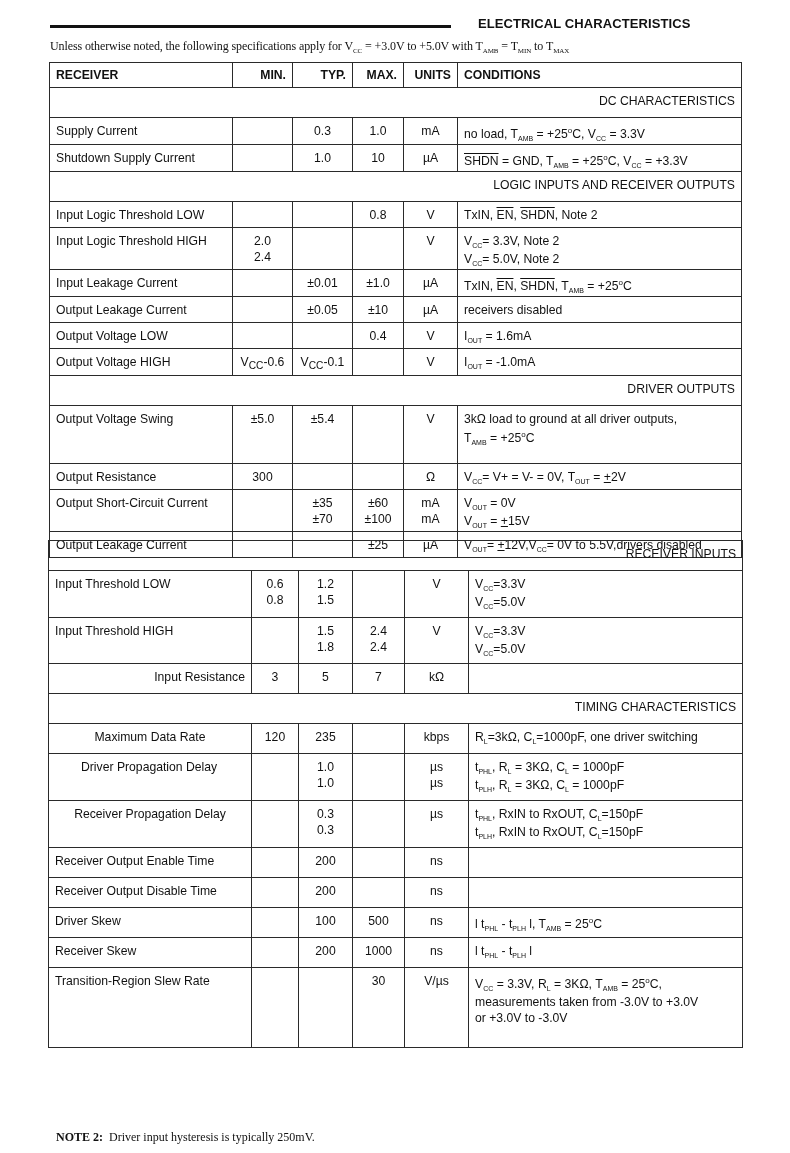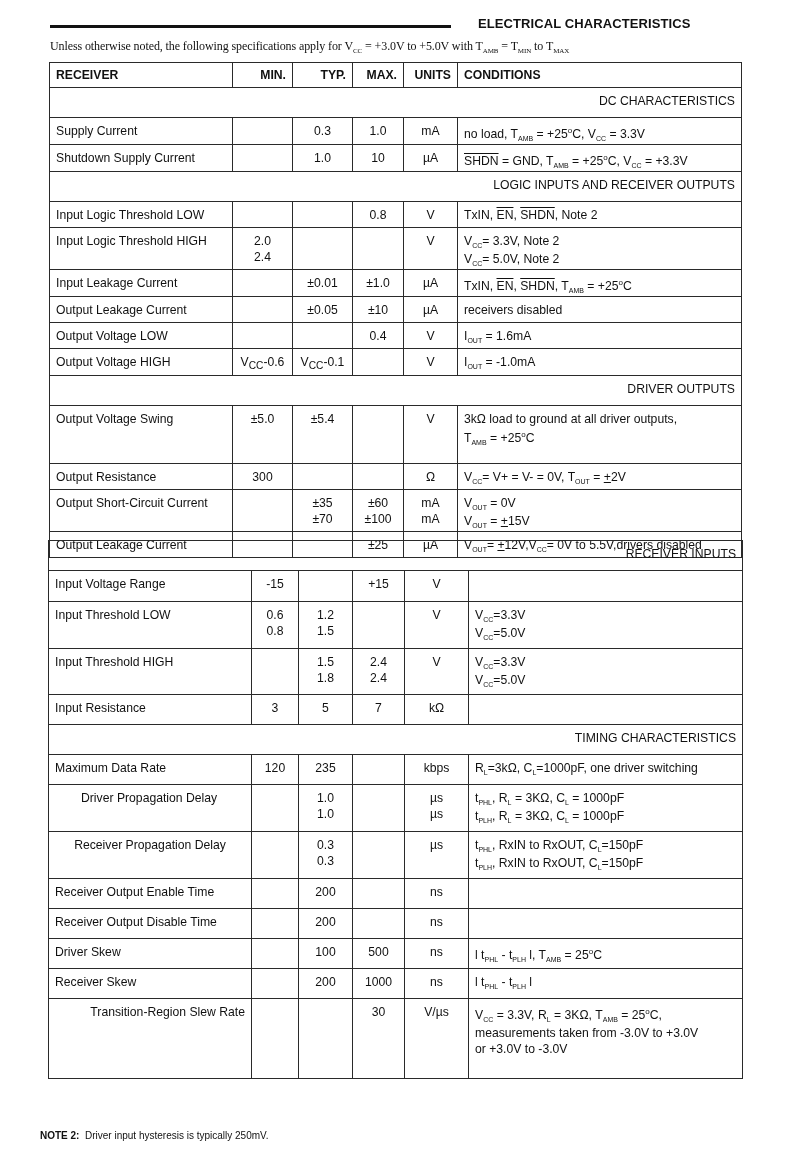--- a/index.html
+++ b/index.html
@@ -15,21 +15,21 @@
   th.left { text-align: left; }
   th.center { text-align: right; }
   td.num { text-align: center; }
   td.param { text-align: left; padding-top: 5px; }
   td.num, td.cond { padding-top: 5px; }
   td.section { padding-top: 5px; text-align: right; }
   .cond { white-space: nowrap; }
   .line { display: block; }
   #tbl-top { left: 49px; top: 62px; width: 692px; }
   #tbl-bot { left: 48px; top: 532px; width: 694px; margin-top: 8px; }
-  .note { position: absolute; left: 40px; top: 1130px; font-family: Liberation Sans, sans-serif; font-size: 10px; white-space: nowrap; }
+  .note { position: absolute; left: 56px; top: 1130px; font-family: Liberation Serif, serif; font-size: 12px; white-space: nowrap; }
   .note b { font-weight: bold; }
 </style>
 </head>
 <body>
 
 <div class="rule"></div>
 <div class="title">ELECTRICAL CHARACTERISTICS</div>
 <div class="subtitle">Unless otherwise noted, the following specifications apply for V<sub>CC</sub> = +3.0V to +5.0V with T<sub>AMB</sub> = T<sub>MIN</sub> to T<sub>MAX</sub></div>
 
 <table id="tbl-top">
@@ -260,34 +260,20 @@
       <col style="width:54px">
       <col style="width:52px">
       <col style="width:64px">
       <col style="width:274px">
   </colgroup>
   <tbody id="tbody-bot">
       <tr>
         <td colspan="6" class="section" style="height: 24px;">RECEIVER INPUTS</td>
       </tr>
       <tr>
-        <td class="param" style="height: 25px;">Input Voltage Range</td>
-        <td class="num">
-          <span class="line">-15</span>
-        </td>
-        <td class="num"></td>
-        <td class="num">
-          <span class="line">+15</span>
-        </td>
-        <td class="num">
-          <span class="line">V</span>
-        </td>
-        <td class="cond"></td>
-      </tr>
-      <tr>
         <td class="param" style="height: 41px;">Input Threshold LOW</td>
         <td class="num">
           <span class="line">0.6</span>
           <span class="line">0.8</span>
         </td>
         <td class="num">
           <span class="line">1.2</span>
           <span class="line">1.5</span>
         </td>
         <td class="num"></td>
@@ -312,40 +298,40 @@
         </td>
         <td class="num">
           <span class="line">V</span>
         </td>
         <td class="cond">
           <span class="line">V<sub>CC</sub>=3.3V</span>
           <span class="line">V<sub>CC</sub>=5.0V</span>
         </td>
       </tr>
       <tr>
-        <td class="param" style="height: 24px;">Input Resistance</td>
+        <td class="param" style="height: 24px; text-align: right;">Input Resistance</td>
         <td class="num">
           <span class="line">3</span>
         </td>
         <td class="num">
           <span class="line">5</span>
         </td>
         <td class="num">
           <span class="line">7</span>
         </td>
         <td class="num">
           <span class="line">kΩ</span>
         </td>
         <td class="cond"></td>
       </tr>
       <tr>
         <td colspan="6" class="section" style="height: 24px;">TIMING CHARACTERISTICS</td>
       </tr>
       <tr>
-        <td class="param" style="height: 24px;">Maximum Data Rate</td>
+        <td class="param" style="height: 24px; text-align: center;">Maximum Data Rate</td>
         <td class="num">
           <span class="line">120</span>
         </td>
         <td class="num">
           <span class="line">235</span>
         </td>
         <td class="num"></td>
         <td class="num">
           <span class="line">kbps</span>
         </td>
@@ -436,21 +422,21 @@
           <span class="line">1000</span>
         </td>
         <td class="num">
           <span class="line">ns</span>
         </td>
         <td class="cond">
           <span class="line">l t<sub>PHL</sub> - t<sub>PLH</sub> l</span>
         </td>
       </tr>
       <tr>
-        <td class="param" style="height: 74px; text-align: right;">Transition-Region Slew Rate</td>
+        <td class="param" style="height: 74px;">Transition-Region Slew Rate</td>
         <td class="num"></td>
         <td class="num"></td>
         <td class="num">
           <span class="line">30</span>
         </td>
         <td class="num">
           <span class="line">V/µs</span>
         </td>
         <td class="cond">
           <span class="line">V<sub>CC</sub> = 3.3V, R<sub>L</sub> = 3KΩ, T<sub>AMB</sub> = 25<sup style="font-size: 8px;">o</sup>C,</span>

